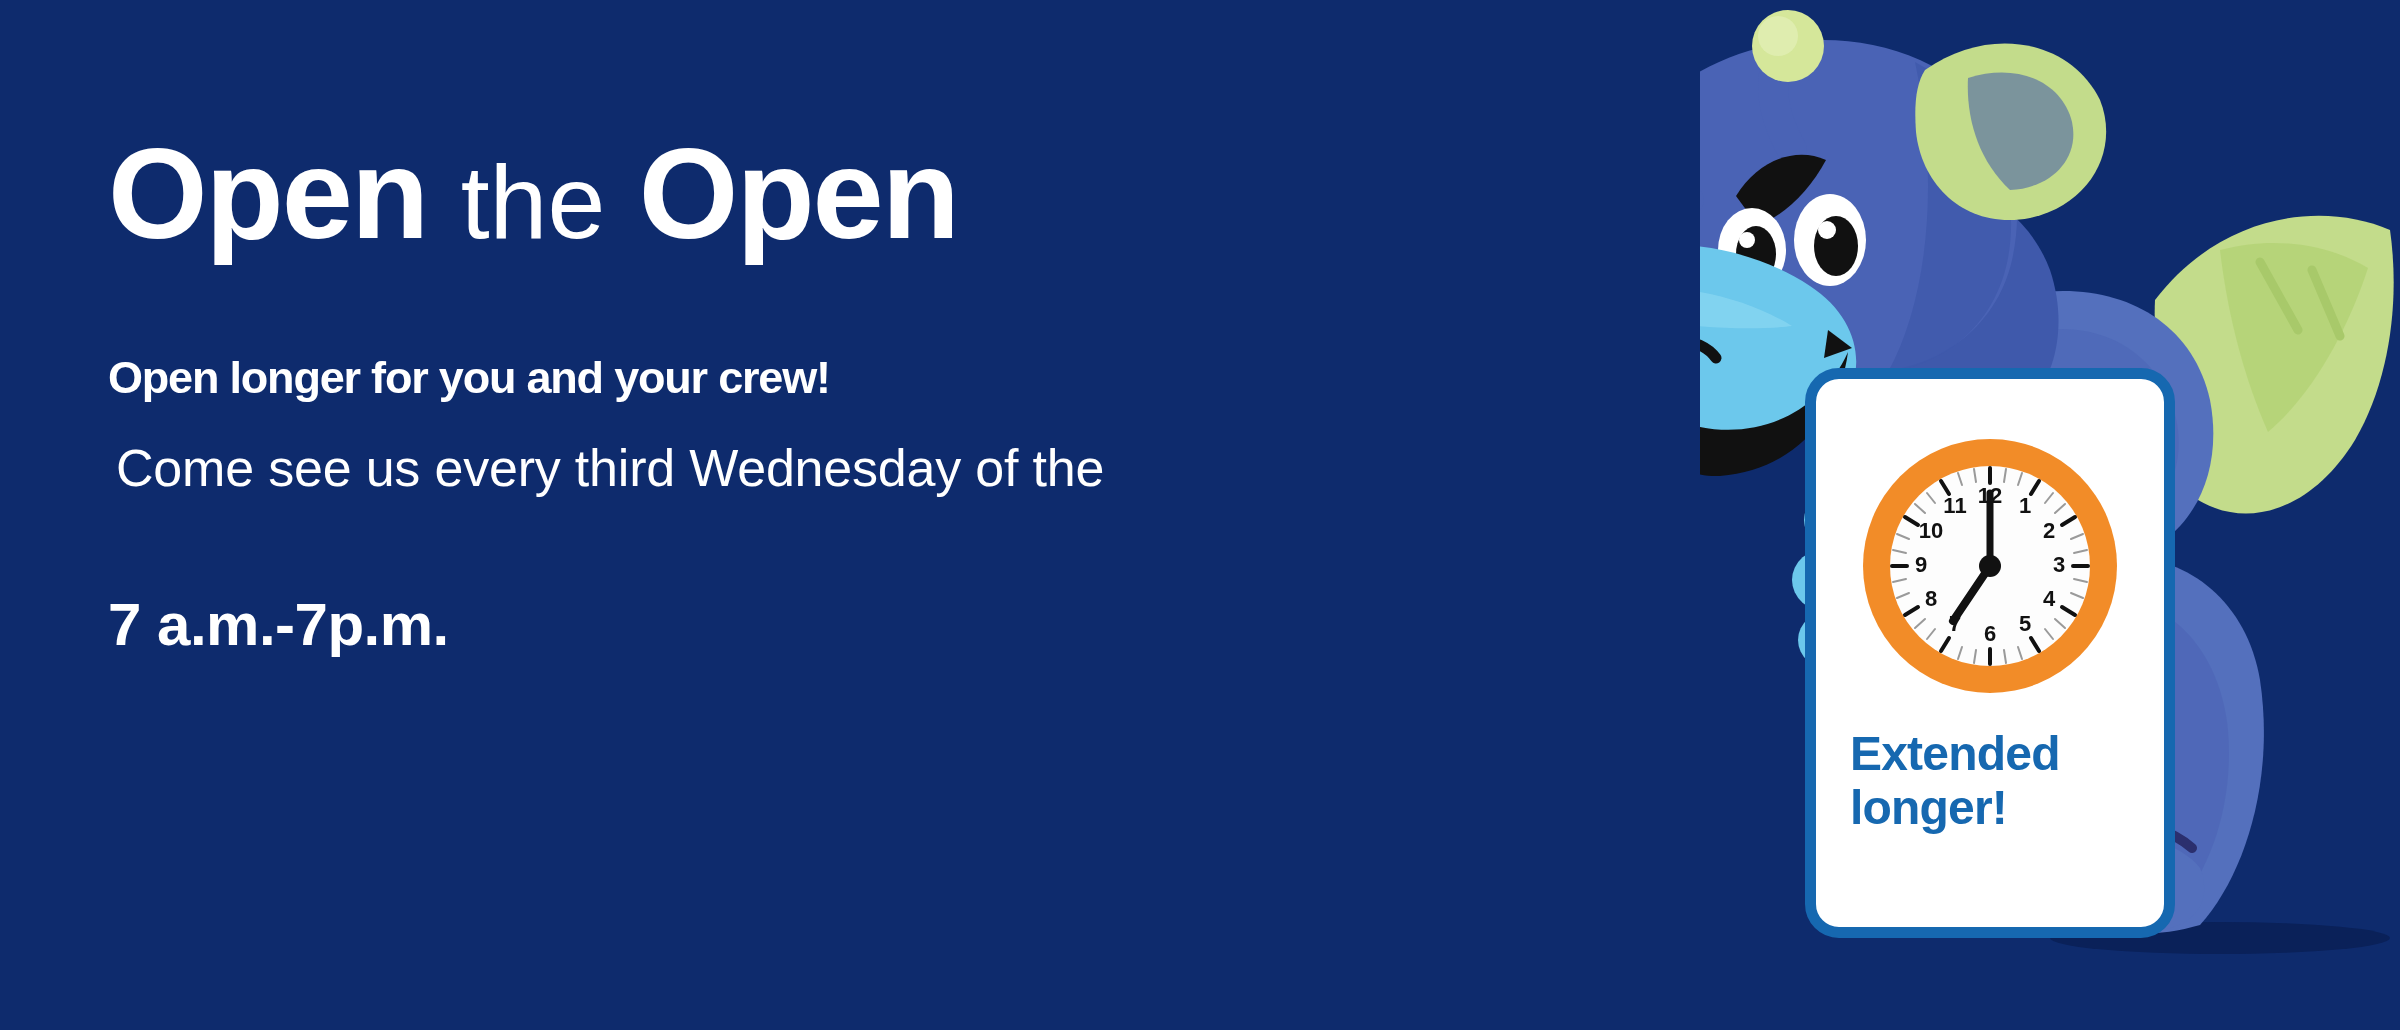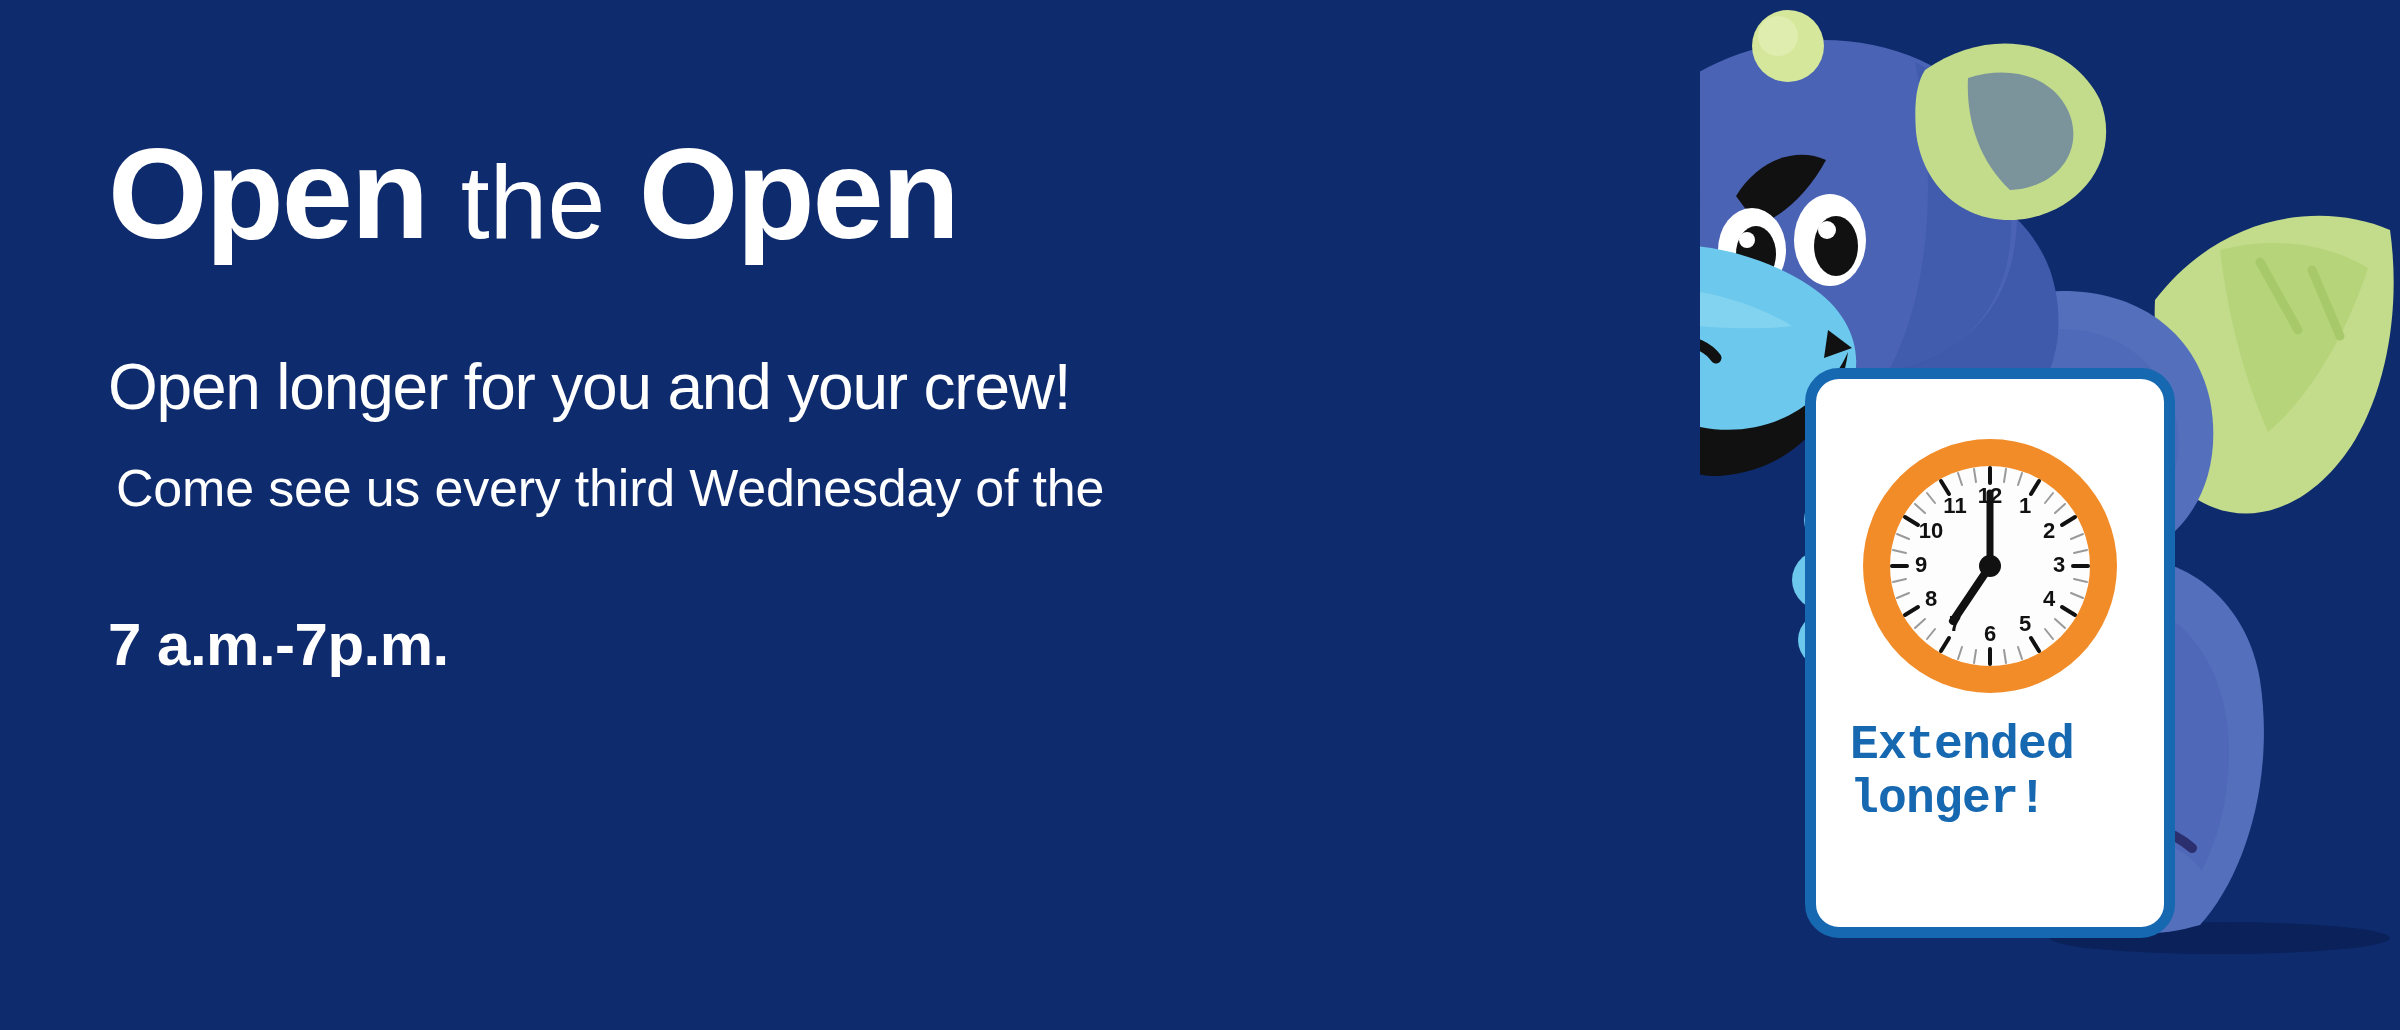--- a/index.html
+++ b/index.html
@@ -30,22 +30,22 @@
     line-height: 1.0;
     letter-spacing: -2px;
     white-space: nowrap;
     margin: 0 0 96px 0;
   }
   #headline .hl-bold { font-weight: 700; }
   #headline .hl-light { font-weight: 300; font-size: 104px; letter-spacing: 0px; }
 
   #subheadline {
     color: #ffffff;
-    font-size: 64px;
-    font-weight: 400;
+    font-size: 45px;
+    font-weight: 700;
     letter-spacing: -1.2px;
     white-space: nowrap;
     margin: 0 0 34px 0;
     line-height: 1.05;
   }
 
   #body-copy {
     color: #ffffff;
     font-size: 52px;
     font-weight: 300;
@@ -90,27 +90,26 @@
     position: absolute;
     left: 50%;
     top: 56px;
     transform: translateX(-50%);
     width: 262px;
     height: 262px;
   }
   #sign-text {
     position: absolute;
     left: 34px;
-    top: 340px;
+    top: 348px;
     color: #1668b0;
     font-size: 48px;
     font-weight: 700;
     line-height: 1.12;
     letter-spacing: -0.8px;
-    font-family: Liberation Mono, monospace;
   }
   #sign-text div { white-space: nowrap; }
 </style>
 </head>
 <body>
 
 <div id="banner">
 
   <div id="text-block">
 

